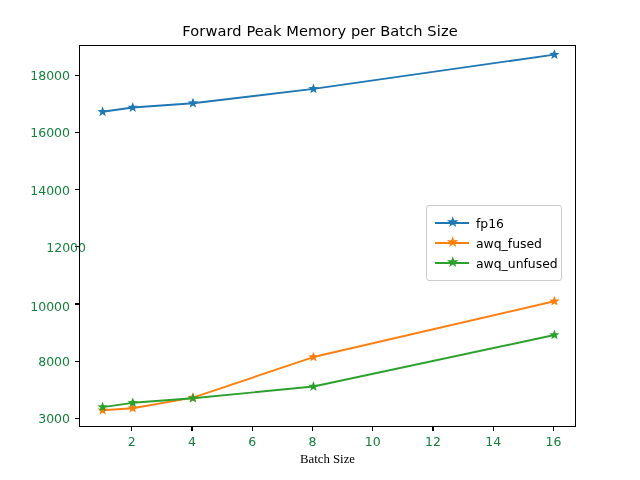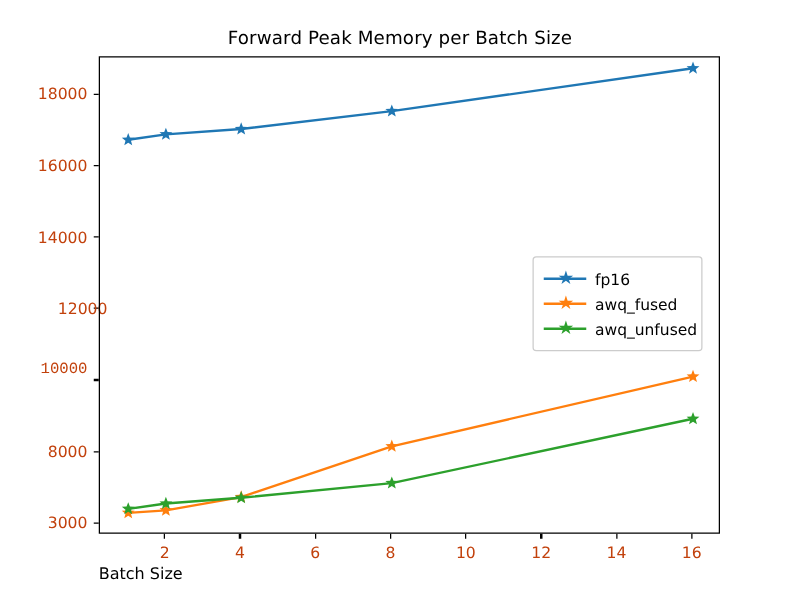--- a/index.html
+++ b/index.html
@@ -44,21 +44,21 @@
     position: absolute;
     left: 0;
     top: 0;
     width: 497px;
     height: 382px;
     overflow: visible;
   }
   .axis-tick-label {
     position: absolute;
     font-size: 12.5px;
-    color: #c2410c;
+    color: #15803d;
     white-space: nowrap;
   }
   .ytick-label {
     text-align: right;
     transform: translateY(-50%);
   }
   .xtick-label {
     text-align: center;
     transform: translateX(-50%);
   }
@@ -74,22 +74,24 @@
   .xtick-mark {
     height: 4px;
     width: 1.1px;
     top: 427px;
   }
   #xlabel {
     position: absolute;
     left: 79px;
     width: 497px;
     top: 452px;
+    text-align: center;
     font-size: 12.8px;
     color: #000000;
+    font-family: Liberation Serif, serif;
   }
   #legend {
     position: absolute;
     left: 426px;
     top: 205px;
     width: 136px;
     padding: 7px 9px 7px 8px;
     border: 1px solid #cccccc;
     border-radius: 3px;
     background: #ffffff;
@@ -139,21 +141,21 @@
   <div id="chart-title">Forward Peak Memory per Batch Size</div>
 
   <div id="xlabel">Batch Size</div>
 
   <div id="yticks-container">
       <div class="tick-mark ytick-mark" style="top: 417.916px;"></div>
       <div class="axis-tick-label ytick-label" style="top: 418.416px; left: 0px; width: 70px;">3000</div>
       <div class="tick-mark ytick-mark" style="top: 360.687px;"></div>
       <div class="axis-tick-label ytick-label" style="top: 361.187px; left: 0px; width: 70px;">8000</div>
       <div class="tick-mark ytick-mark" style="top: 303.459px;"></div>
-      <div class="axis-tick-label ytick-label" style="top: 295px; left: 0px; width: 70px; font-family: Liberation Mono, monospace;">10000</div>
+      <div class="axis-tick-label ytick-label" style="top: 306px; left: 0px; width: 70px;">10000</div>
       <div class="tick-mark ytick-mark" style="top: 246.23px;"></div>
       <div class="axis-tick-label ytick-label" style="top: 246.73px; left: 16px; width: 70px;">12000</div>
       <div class="tick-mark ytick-mark" style="top: 189.002px;"></div>
       <div class="axis-tick-label ytick-label" style="top: 189.502px; left: 0px; width: 70px;">14000</div>
       <div class="tick-mark ytick-mark" style="top: 131.773px;"></div>
       <div class="axis-tick-label ytick-label" style="top: 132.273px; left: 0px; width: 70px;">16000</div>
       <div class="tick-mark ytick-mark" style="top: 74.5449px;"></div>
       <div class="axis-tick-label ytick-label" style="top: 75.0449px; left: 0px; width: 70px;">18000</div>
     </div>
   <div id="xticks-container">

